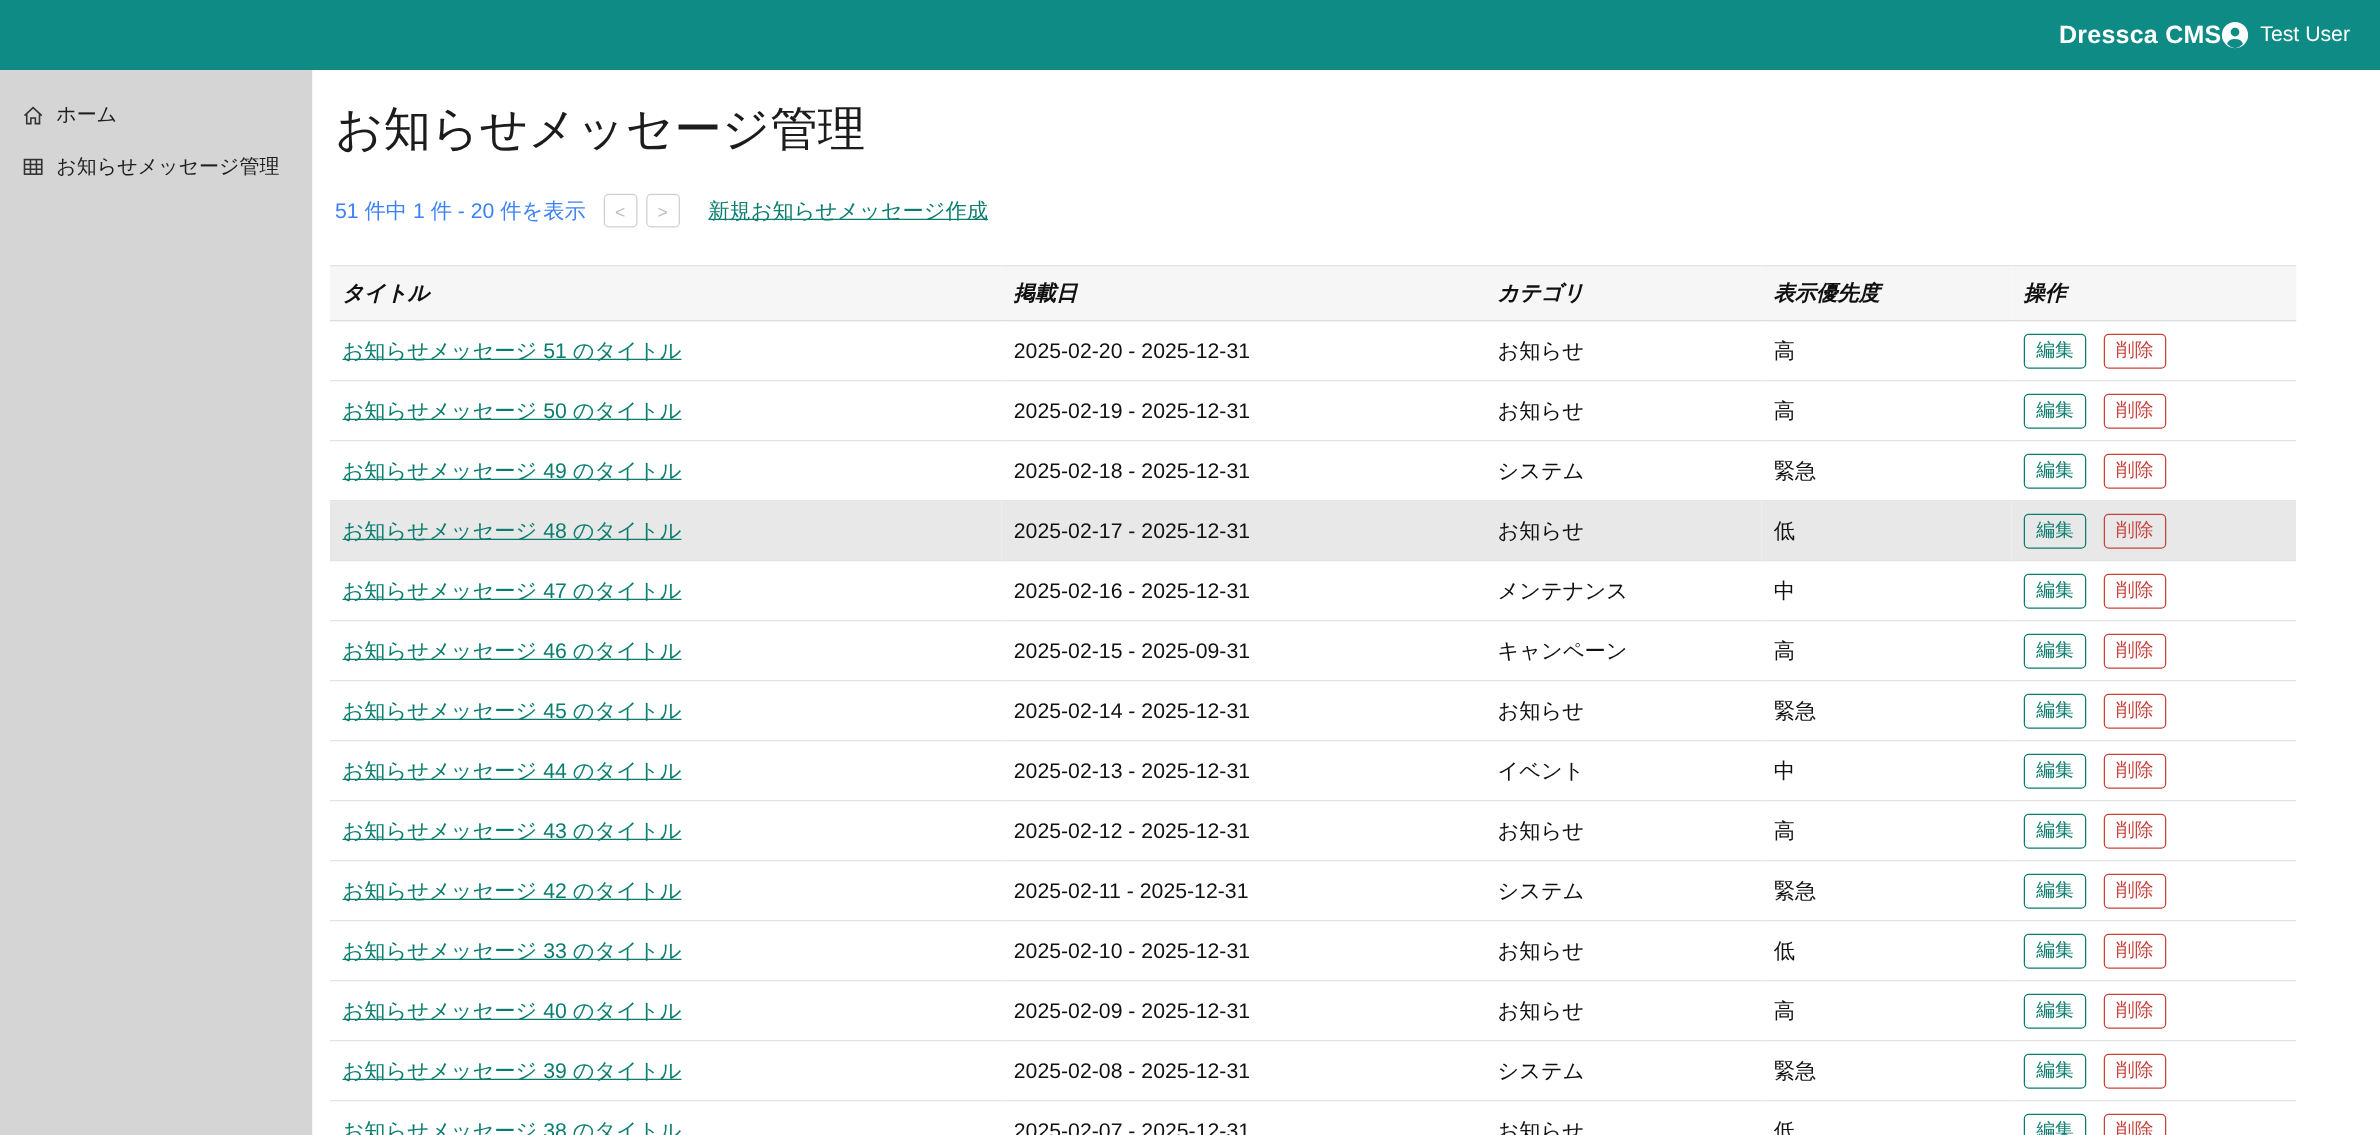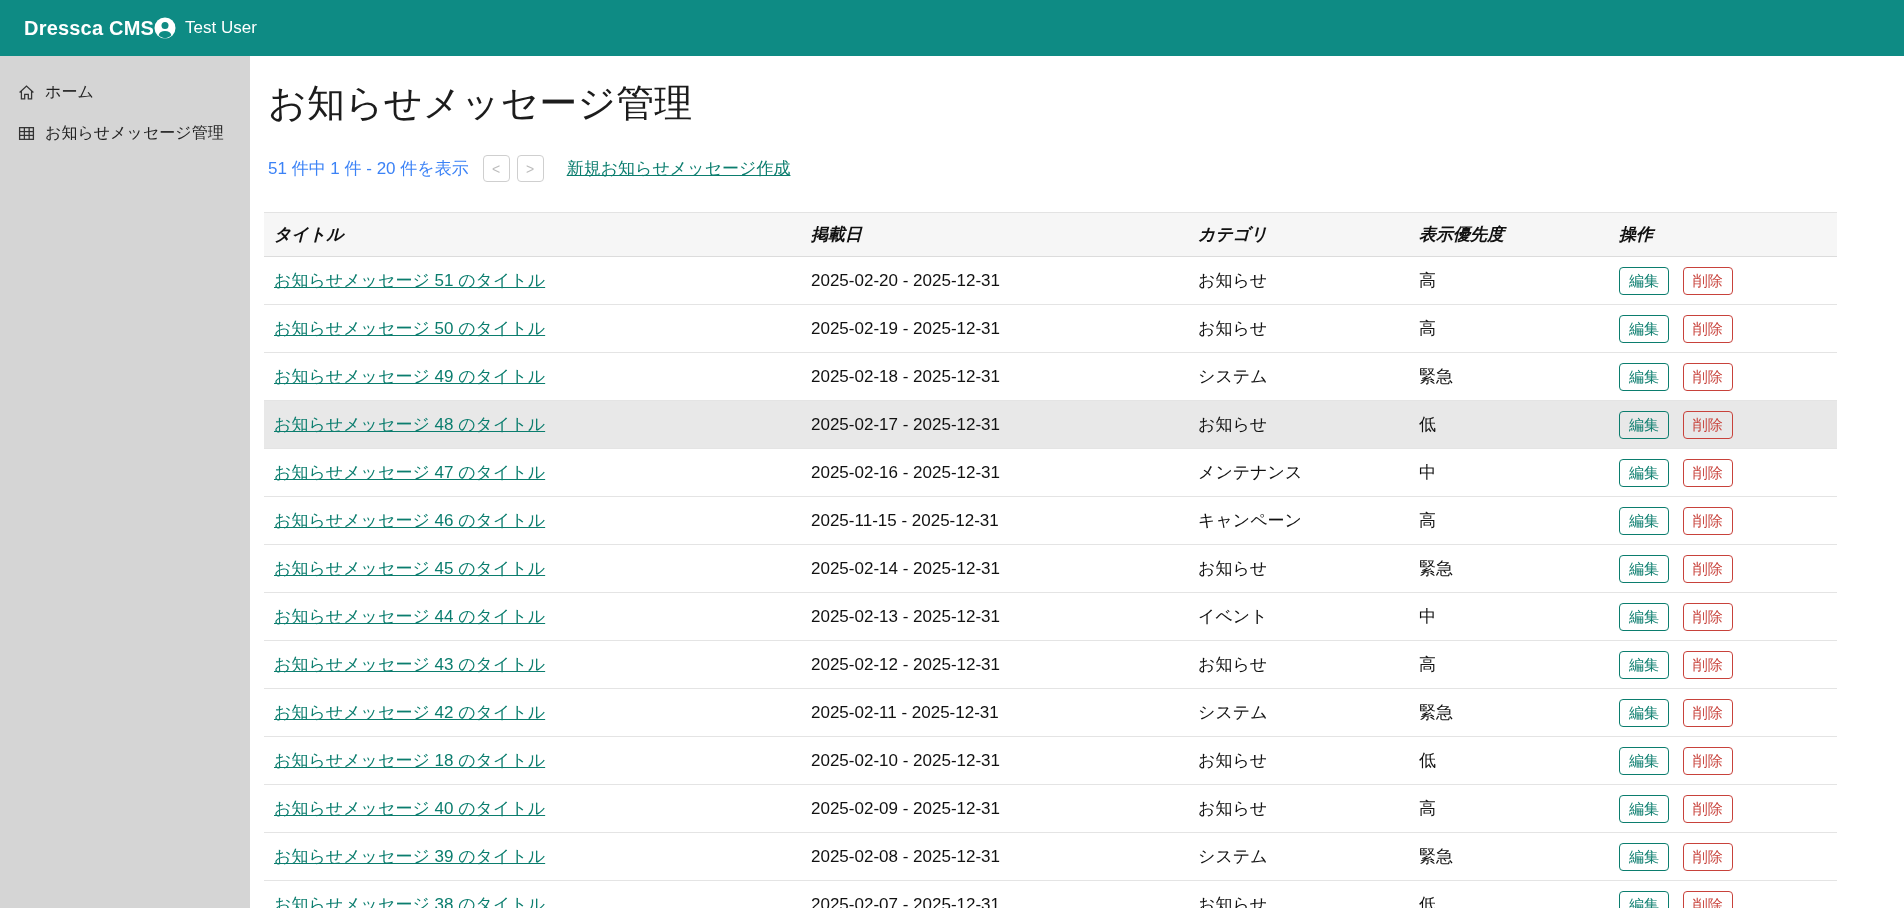--- a/index.html
+++ b/index.html
@@ -9,21 +9,21 @@
     background: #ffffff;
     color: #1a1a1a;
   }
 
   
   .app-header {
     height: 56px;
     background: var(--header-bg, #0e8b84);
     display: flex;
     align-items: center;
-    justify-content: flex-start;
+    justify-content: flex-end;
     padding: 16px 24px;
     color: #ffffff;
   }
   .brand { font-size: 20px; font-weight: bold; letter-spacing: 0.2px; }
   .user-menu {
     display: flex; align-items: center; gap: 9px;
     font-size: 17px; cursor: pointer;
   }
   .user-icon svg { display: block; }
 
@@ -276,21 +276,21 @@
     <td>
       <button class="btn edit">編集</button>
       <button class="btn delete">削除</button>
     </td>
   </tr>
 
   <tr class="table-row">
     <td>
       <a class="row-link" href="#">お知らせメッセージ 46 のタイトル</a>
     </td>
-    <td>2025-11-15 - 2025-12-31</td>
+    <td>2025-02-15 - 2025-09-31</td>
     <td>キャンペーン</td>
     <td>高</td>
     <td>
       <button class="btn edit">編集</button>
       <button class="btn delete">削除</button>
     </td>
   </tr>
 
   <tr class="table-row">
     <td>
@@ -339,21 +339,21 @@
     <td>システム</td>
     <td>緊急</td>
     <td>
       <button class="btn edit">編集</button>
       <button class="btn delete">削除</button>
     </td>
   </tr>
 
   <tr class="table-row">
     <td>
-      <a class="row-link" href="#">お知らせメッセージ 18 のタイトル</a>
+      <a class="row-link" href="#">お知らせメッセージ 33 のタイトル</a>
     </td>
     <td>2025-02-10 - 2025-12-31</td>
     <td>お知らせ</td>
     <td>低</td>
     <td>
       <button class="btn edit">編集</button>
       <button class="btn delete">削除</button>
     </td>
   </tr>
 

